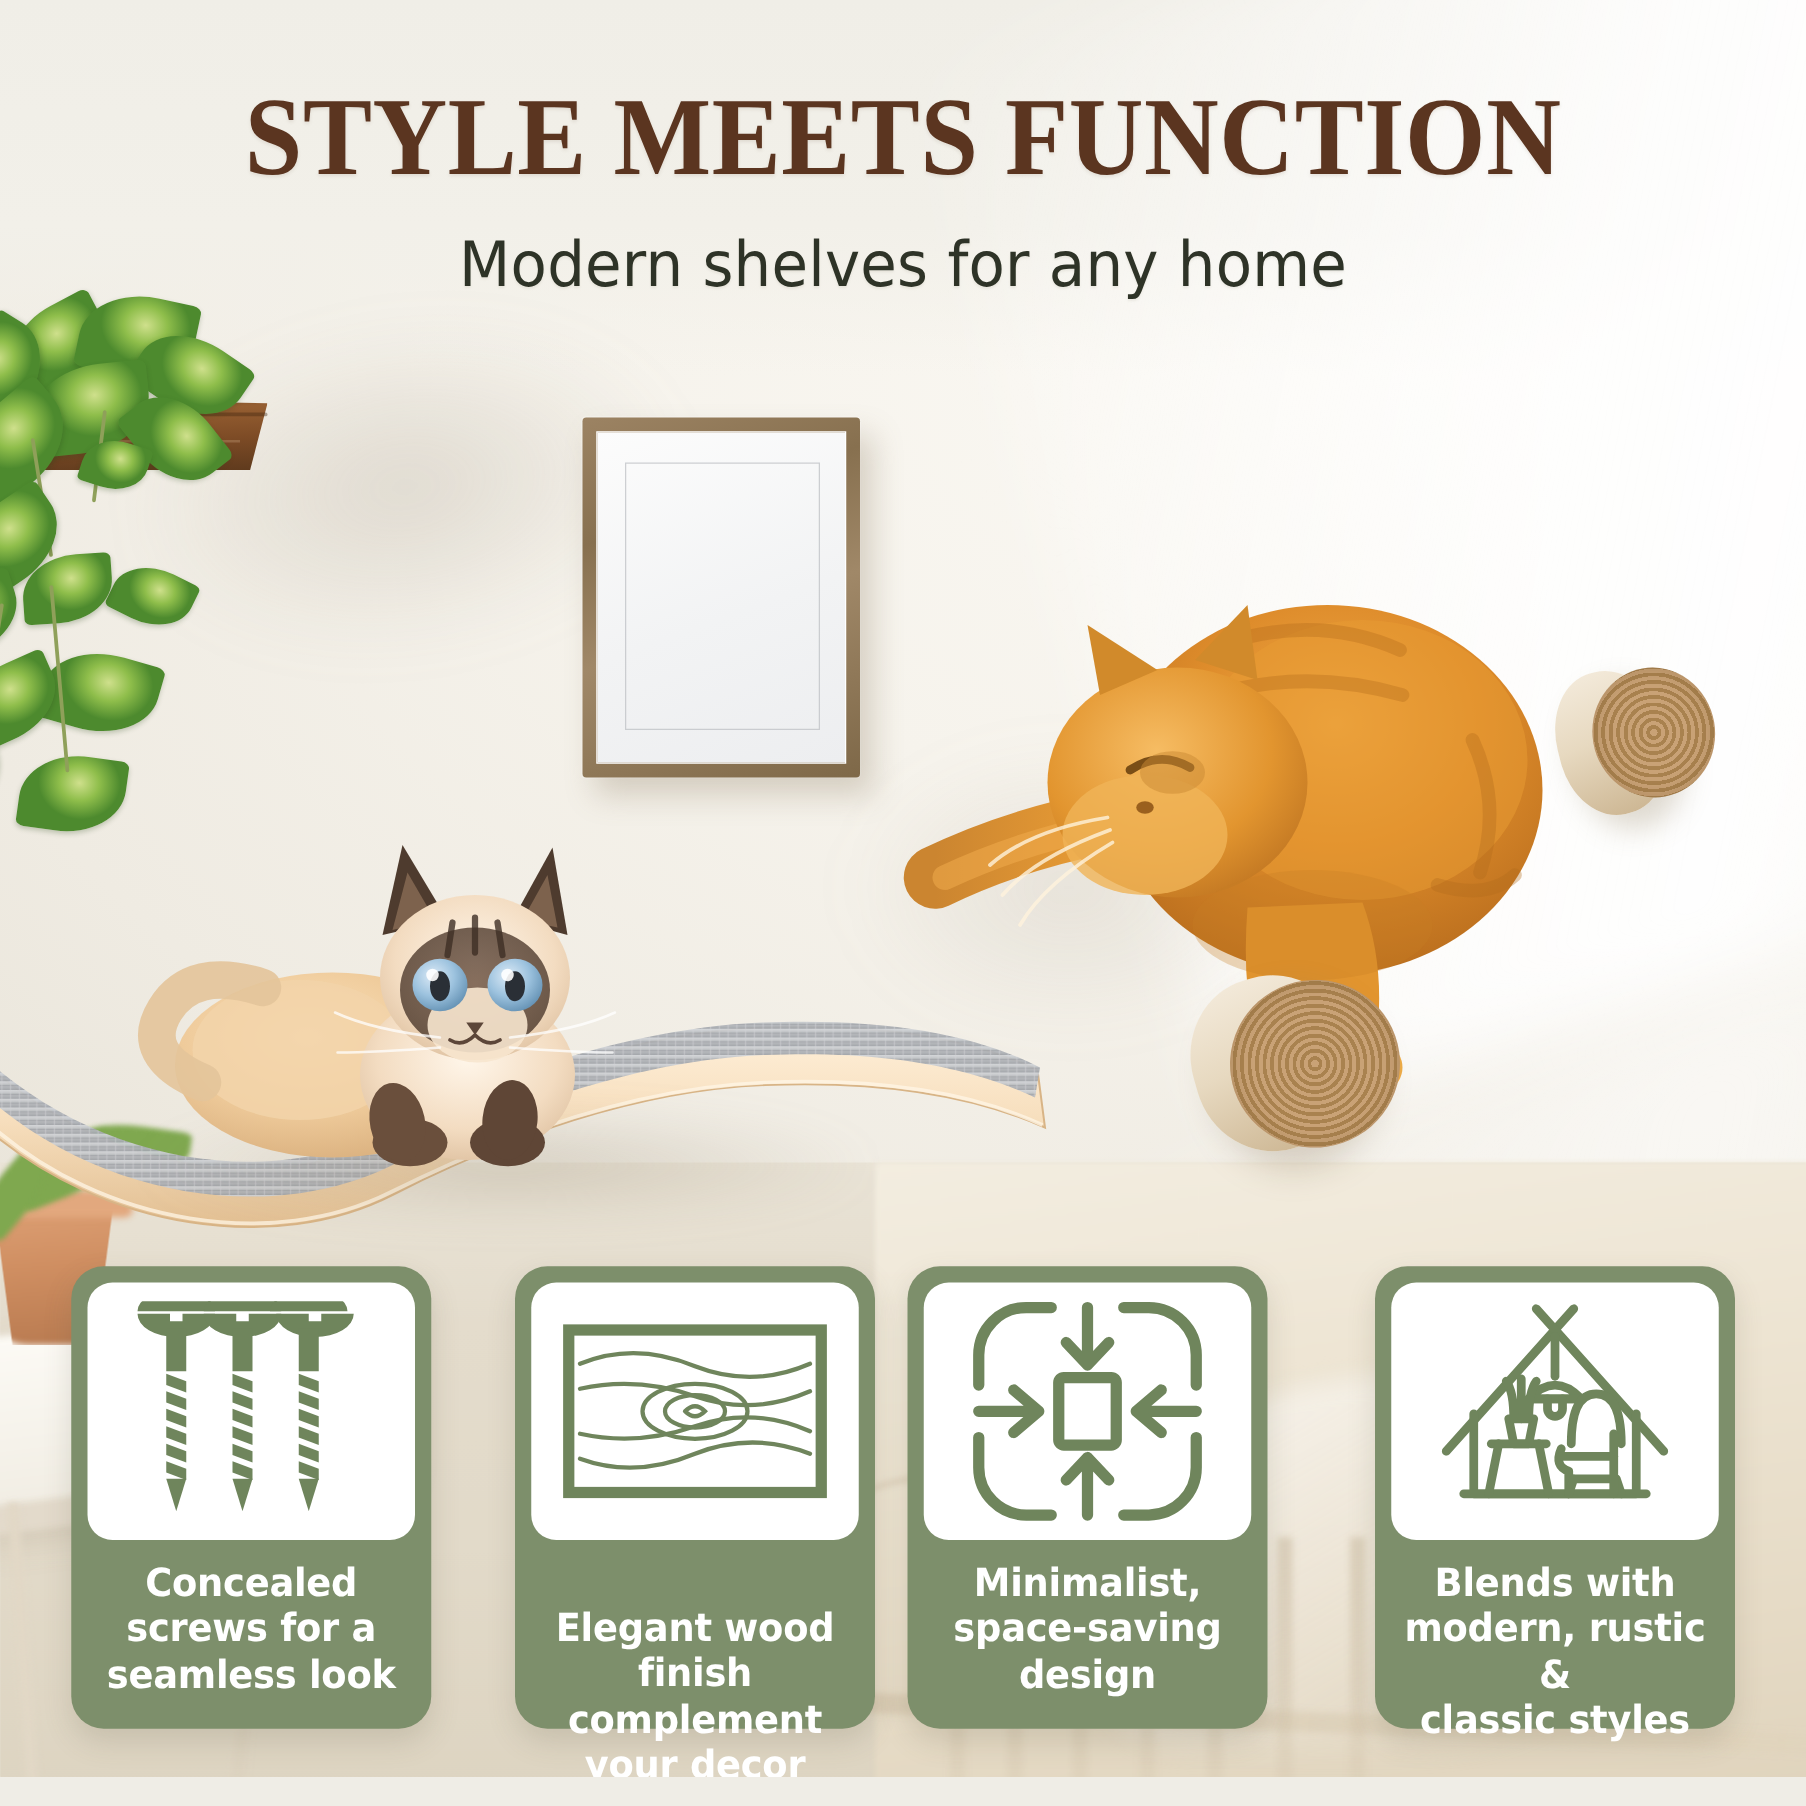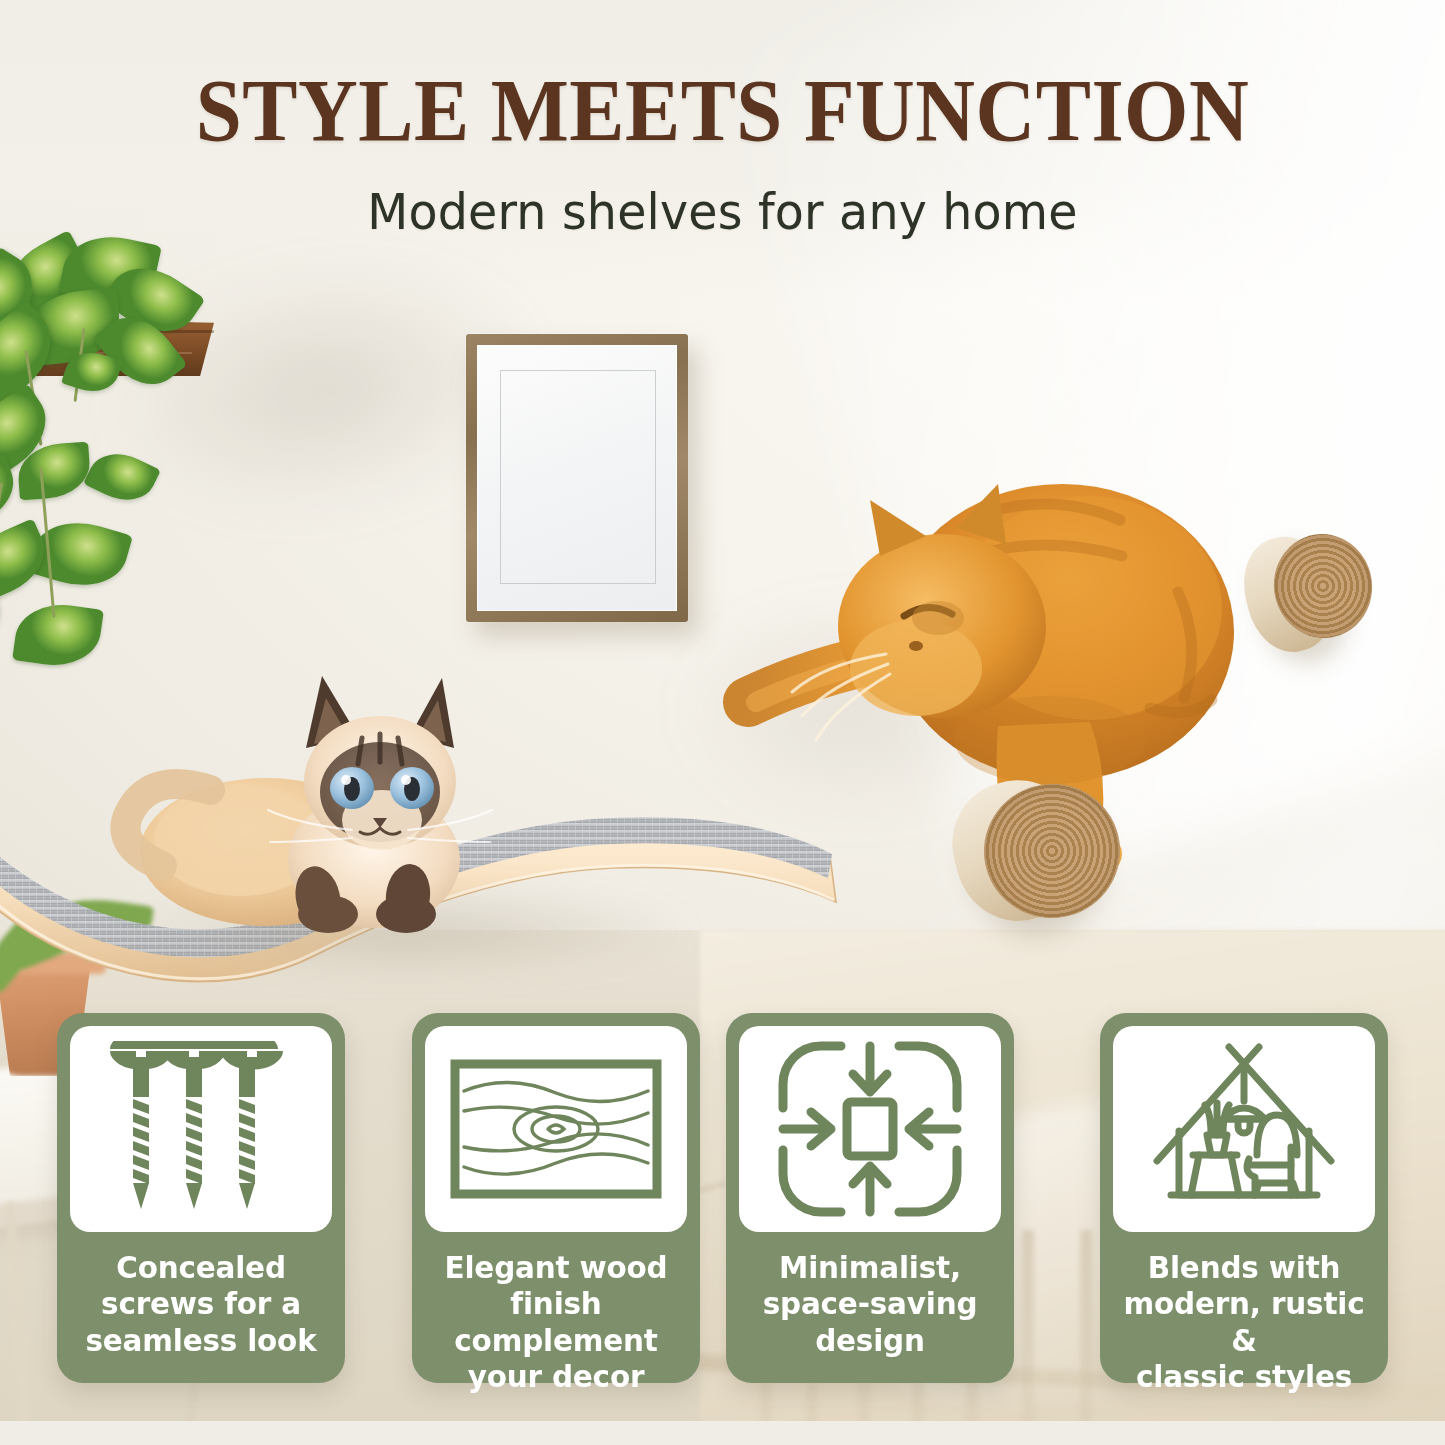--- a/index.html
+++ b/index.html
@@ -505,21 +505,21 @@
             </g>
             <path d="M143 142 h16 l-8 26 Z"></path>
           </g>
         </svg>
       </div>
       <div class="card-label">Concealed
 screws for a
 seamless look</div>
     </div>
 
-    <div class="card" style="left:412px;">
+    <div class="card" style="left:412px;gap:36px;">
       <div class="card-icon">
         <svg width="212" height="140" viewBox="0 0 212 140">
           <rect x="5" y="5" width="202" height="130" fill="none" stroke="#6F855C" stroke-width="9"></rect>
           <g fill="none" stroke="#6F855C" stroke-width="3.4" stroke-linecap="round">
             <path d="M14 32 q44 -18 92 2 q46 18 92 -2"></path>
             <path d="M14 52 q46 -10 92 6 q46 16 92 -4"></path>
             <path d="M14 108 q44 16 92 -4 q46 -18 92 0"></path>
             <path d="M14 88 q46 10 92 -6 q46 -16 92 4"></path>
             <ellipse cx="106" cy="70" rx="42" ry="22"></ellipse>
             <ellipse cx="106" cy="70" rx="24" ry="13"></ellipse>

